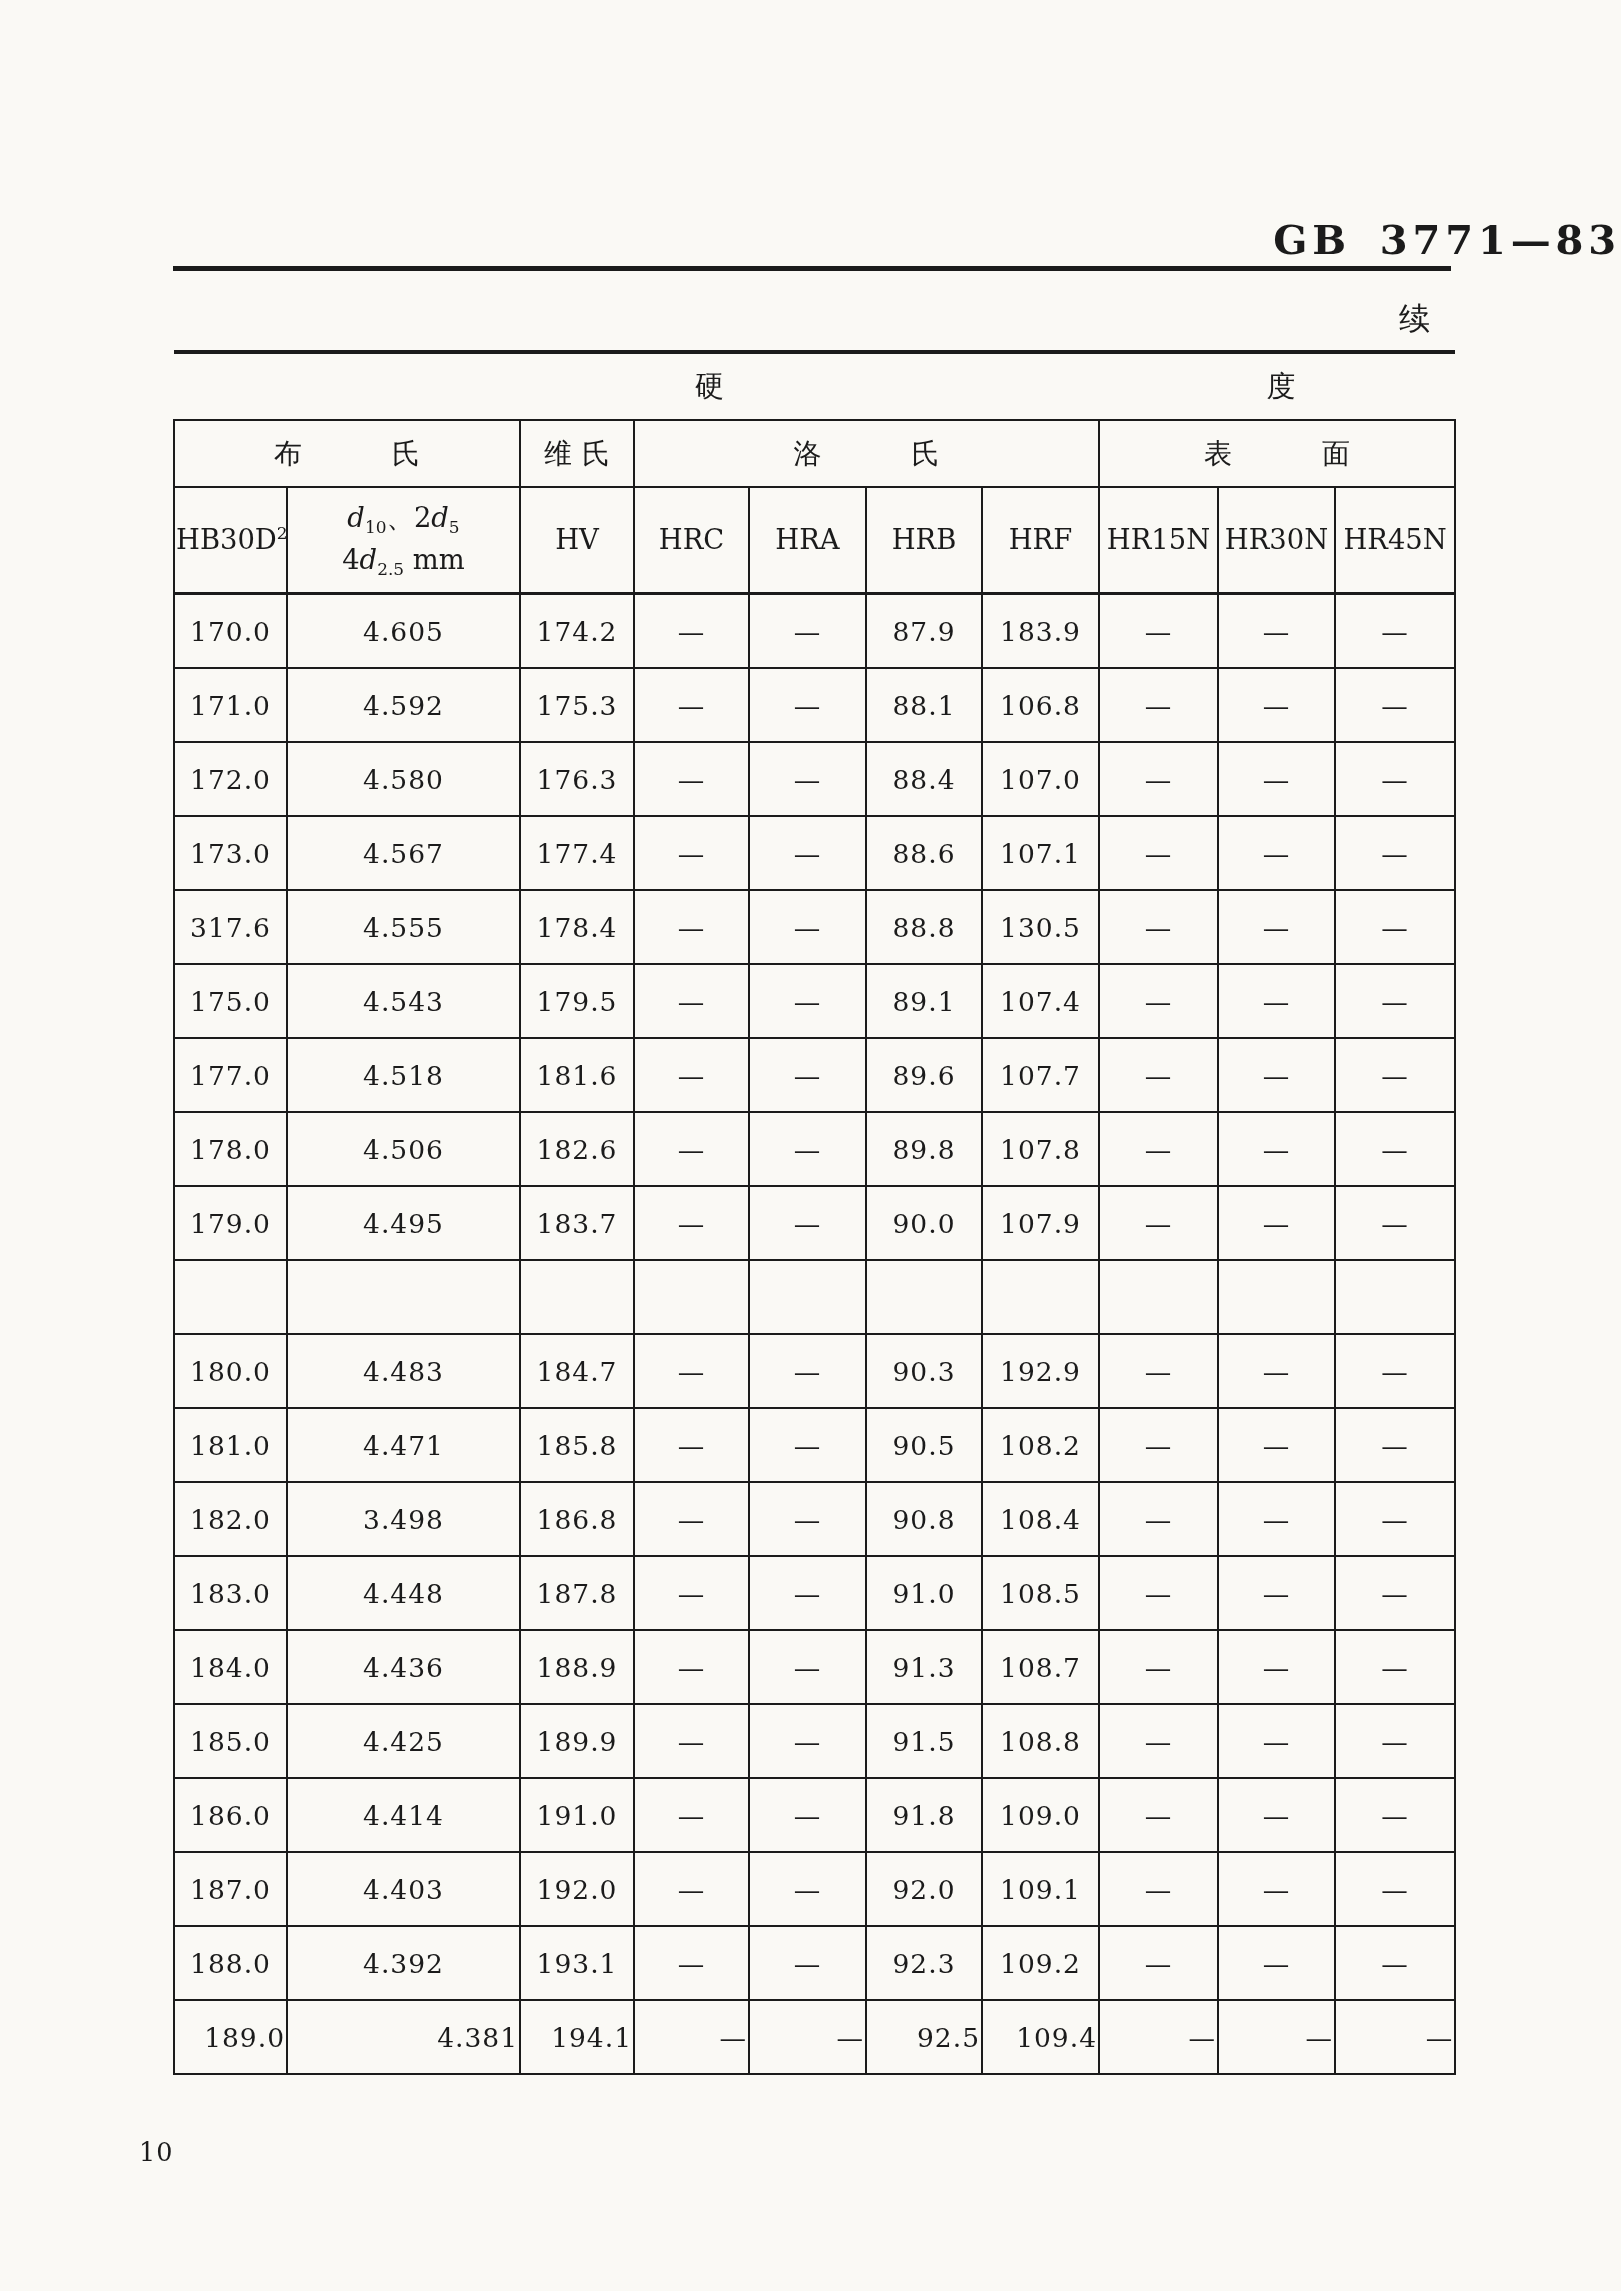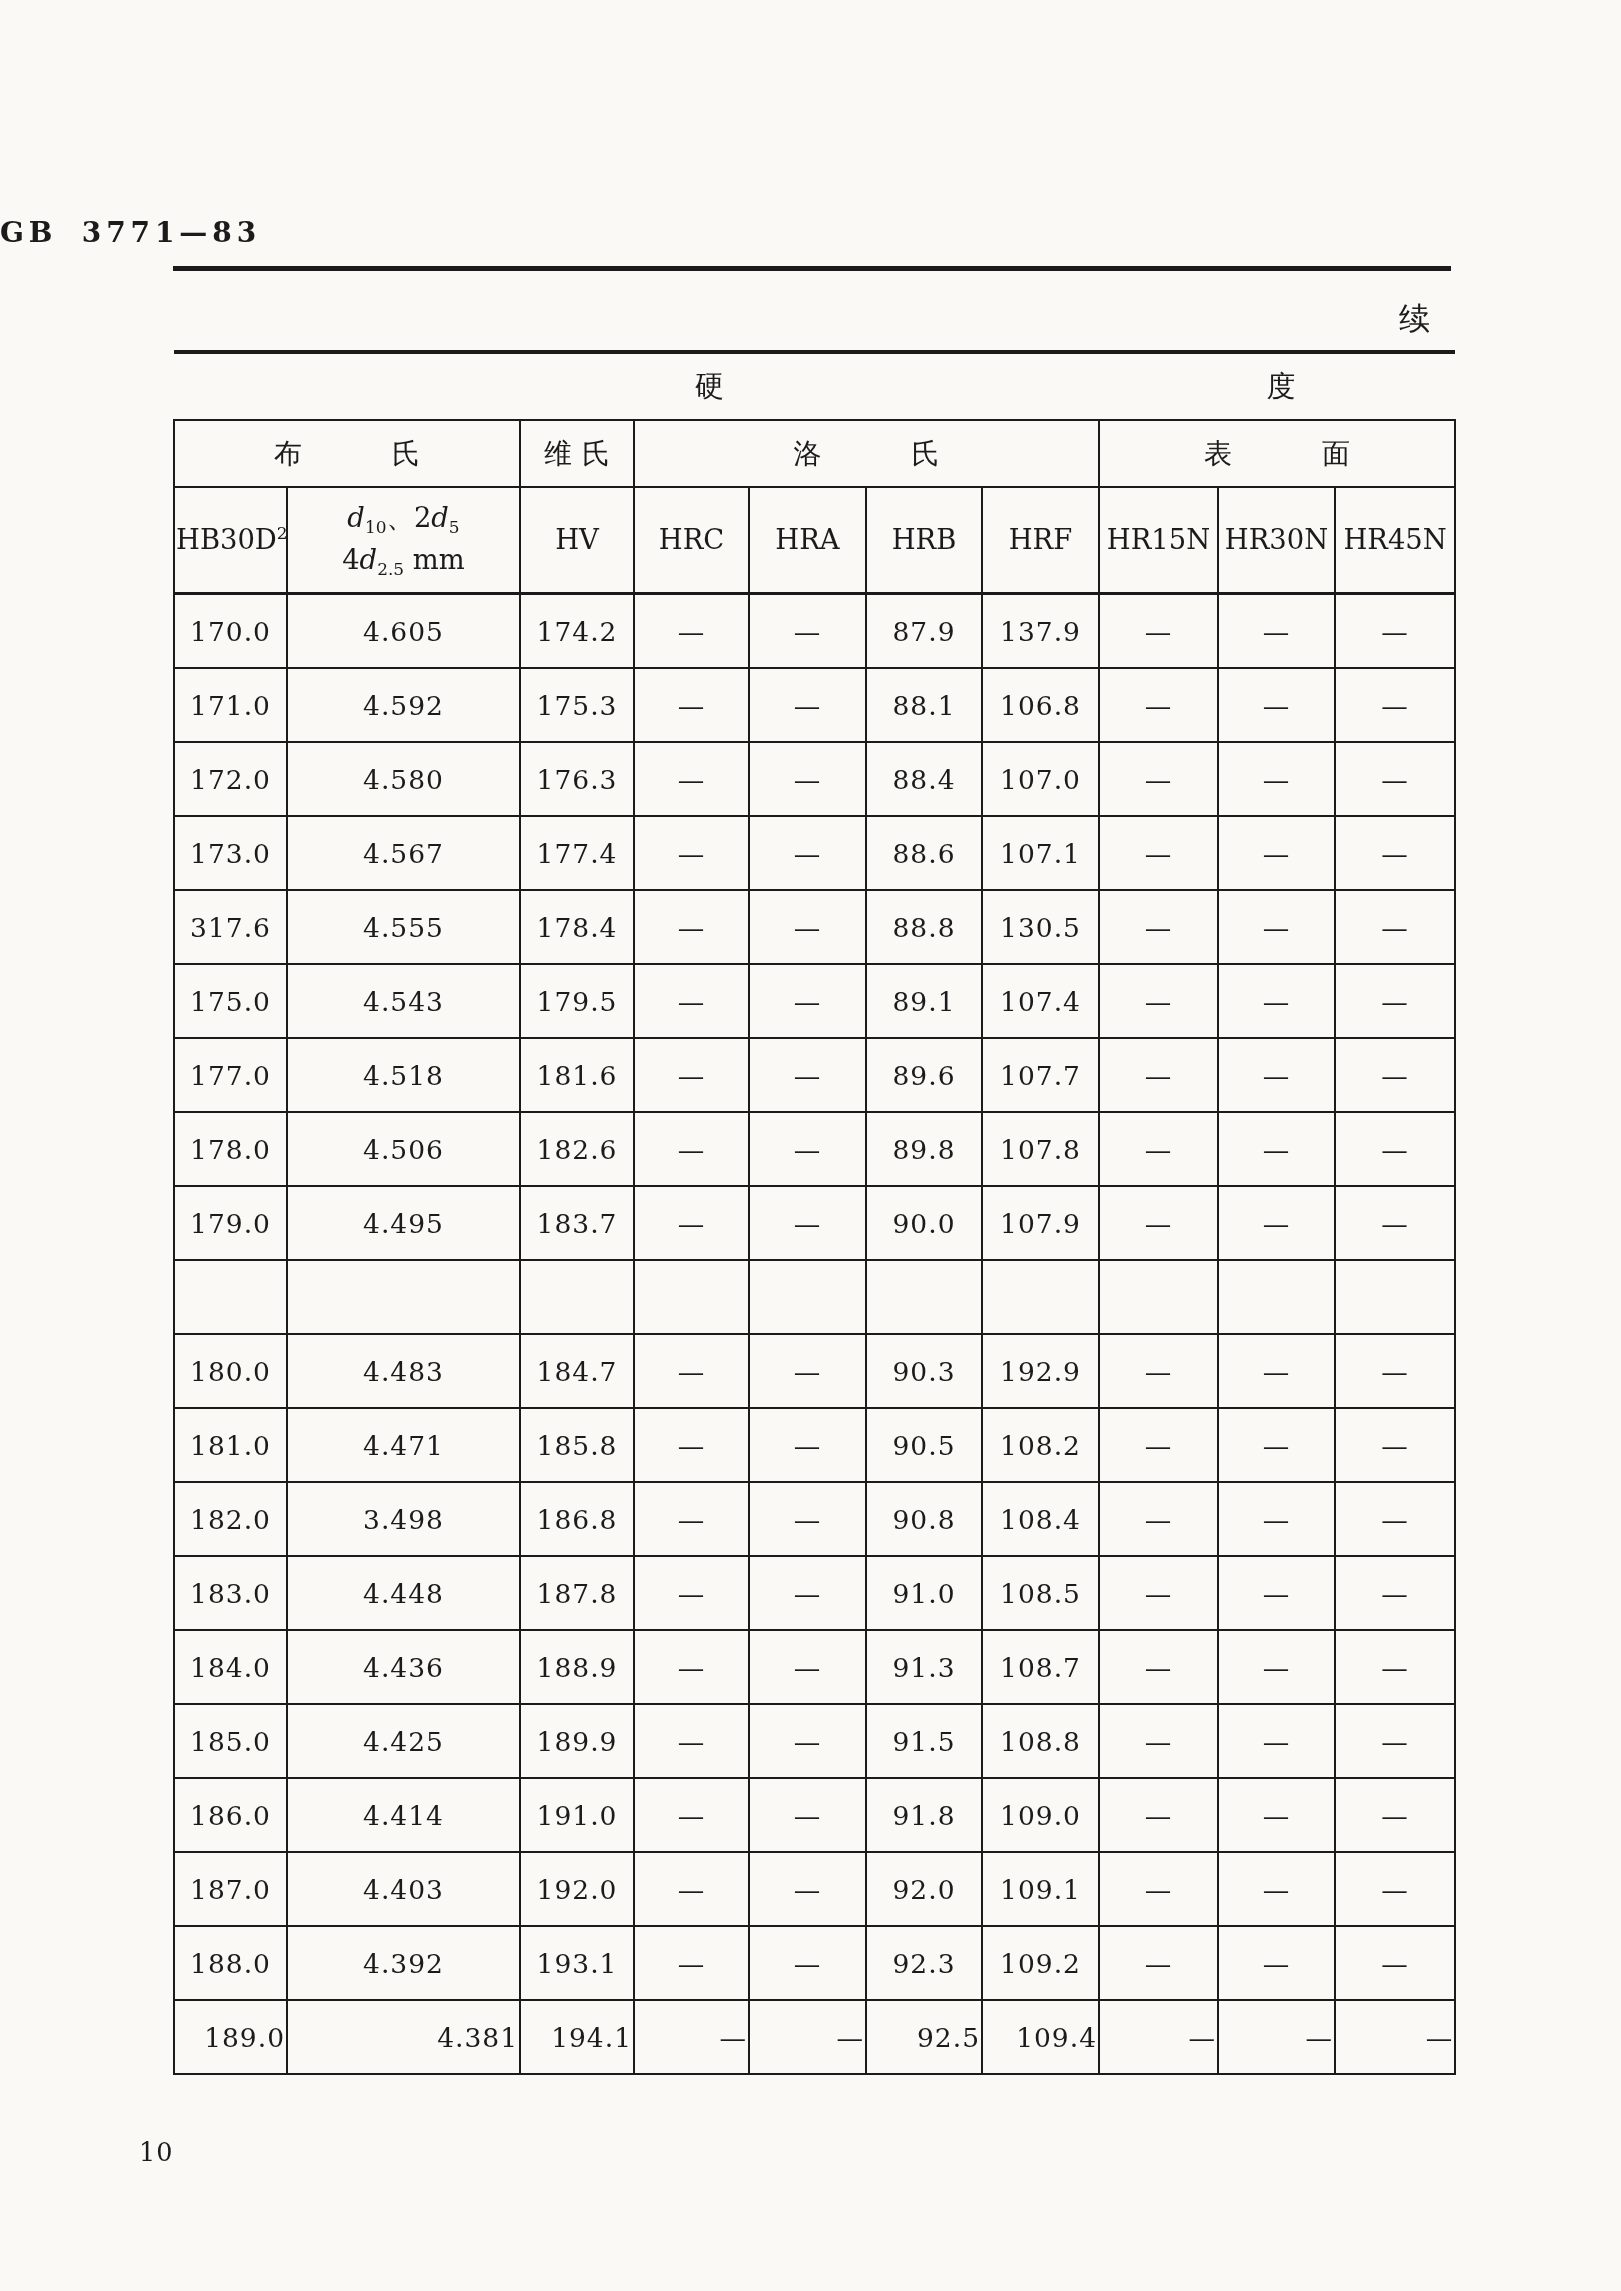--- a/index.html
+++ b/index.html
@@ -14,22 +14,22 @@
     color:var(--ink);
   }
   .page{
     position:relative;
     width:1621px;height:2292px;
     overflow:hidden;
   }
   .doc-title{
     position:absolute;
     top:216px;left:0;width:100%;
-    text-align:left;
-    font-size:28px;
+    text-align:right;
+    font-size:40px;
     font-weight:bold;
     letter-spacing:4.9px;
     word-spacing:9.8px;
   }
   .title-rule{
     position:absolute;
     left:173px;top:266px;
     width:1278px;height:4.9px;
     background:var(--ink);
   }
@@ -175,21 +175,21 @@
           <td><span>HR30N</span></td>
           <td><span>HR45N</span></td>
         </tr>
     <tr class="data-row">
           <td>170.0</td>
           <td>4.605</td>
           <td>174.2</td>
           <td>—</td>
           <td>—</td>
           <td>87.9</td>
-          <td>137.9</td>
+          <td>183.9</td>
           <td>—</td>
           <td>—</td>
           <td>—</td>
         </tr>
         <tr class="data-row">
           <td>171.0</td>
           <td>4.592</td>
           <td>175.3</td>
           <td>—</td>
           <td>—</td>

